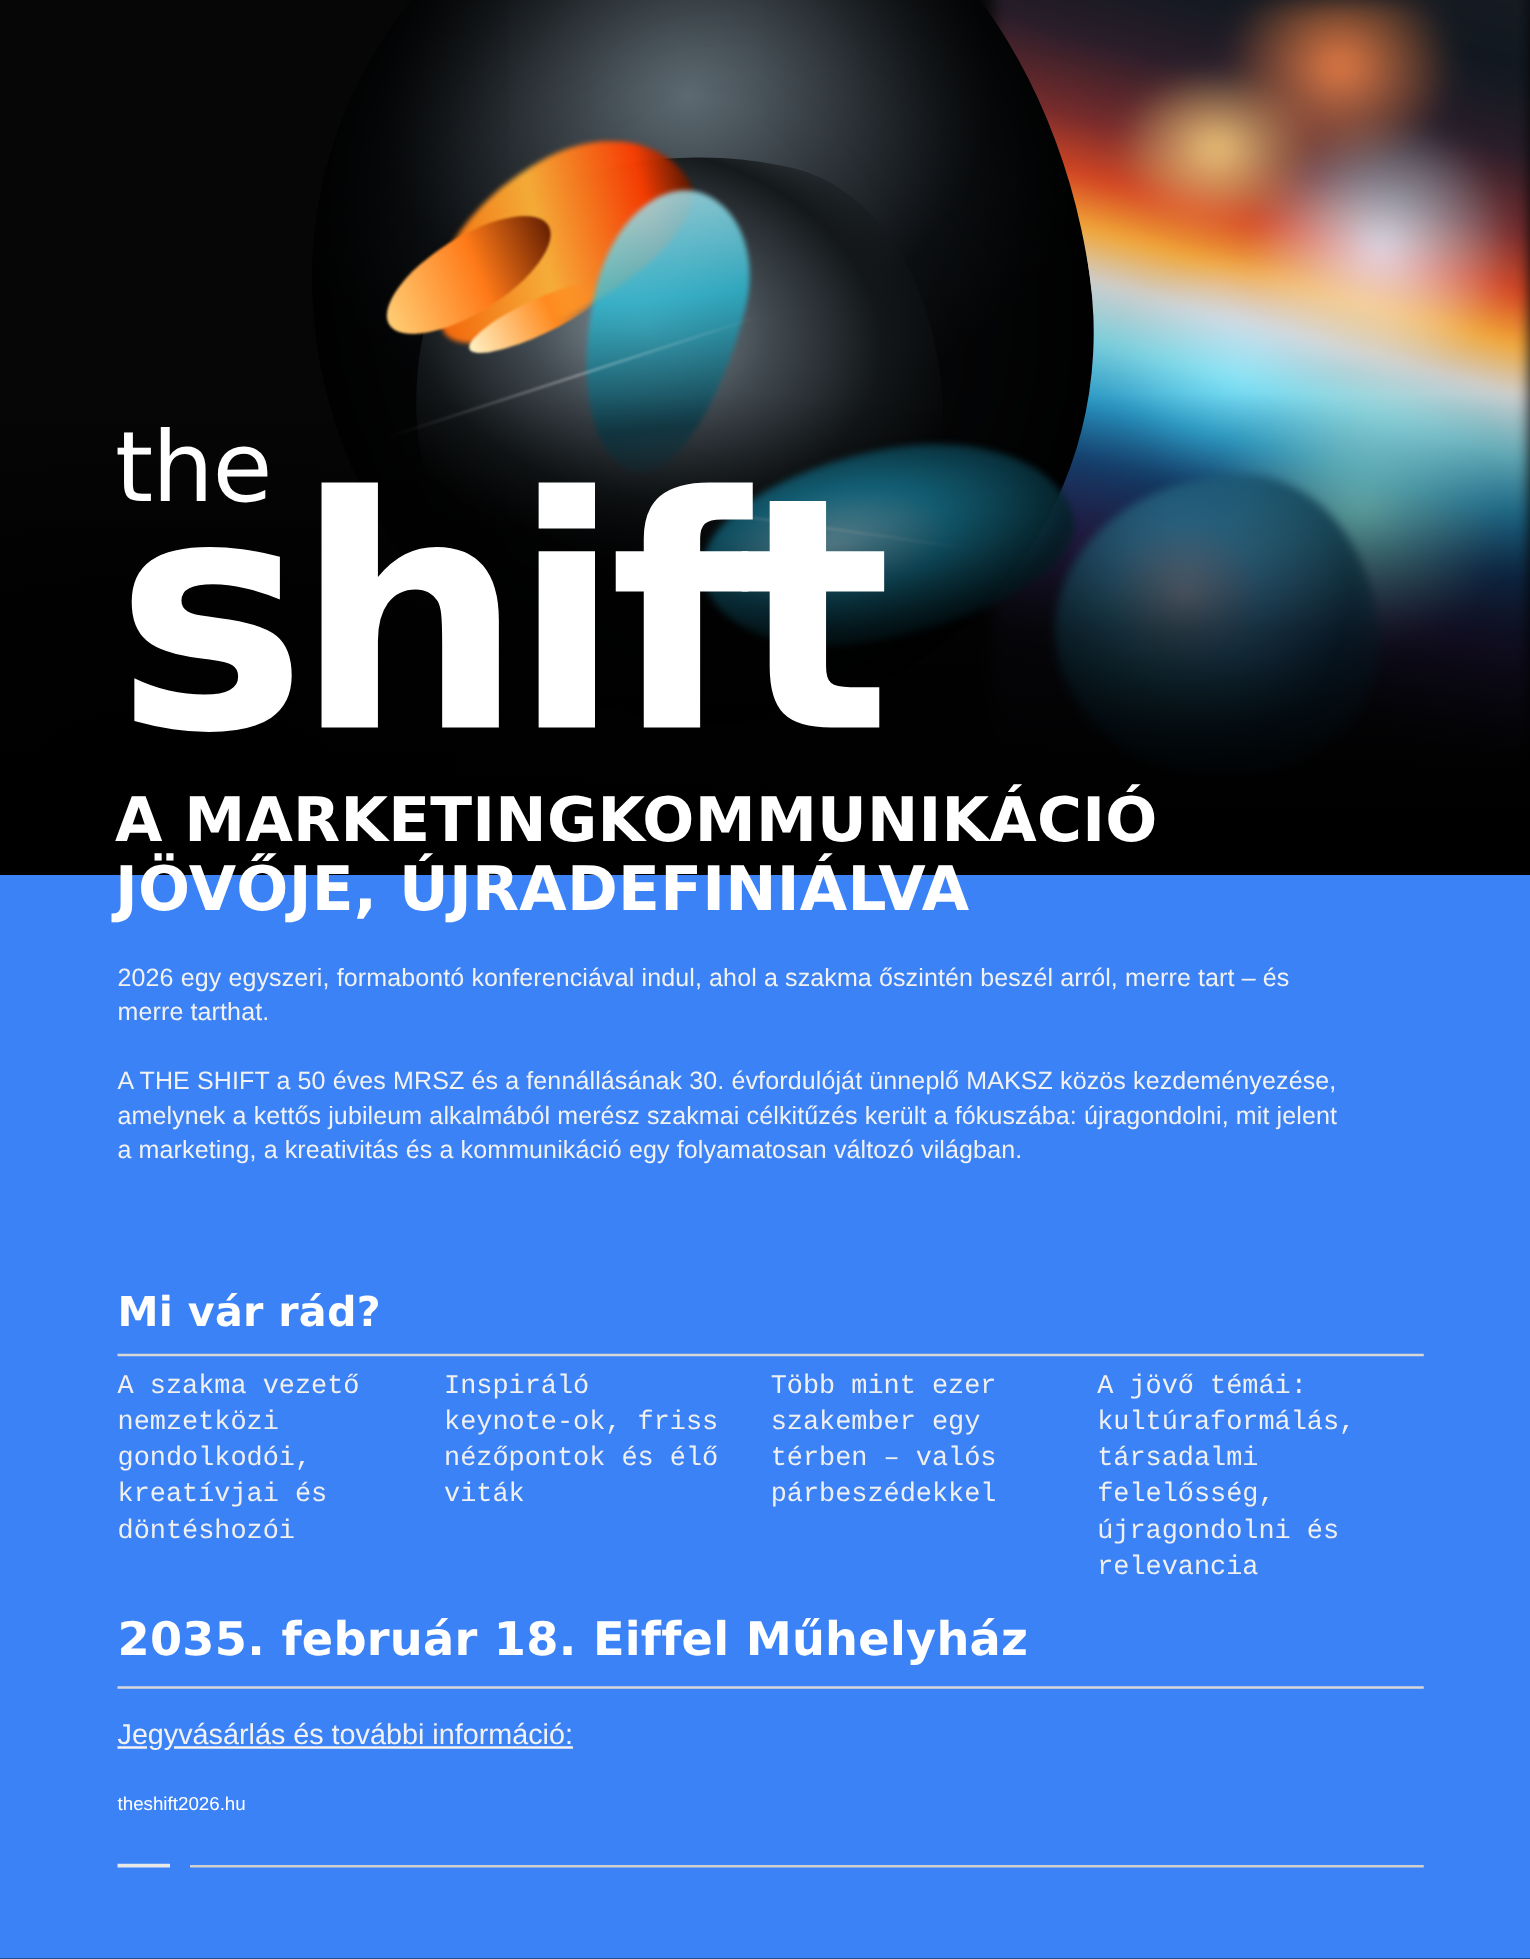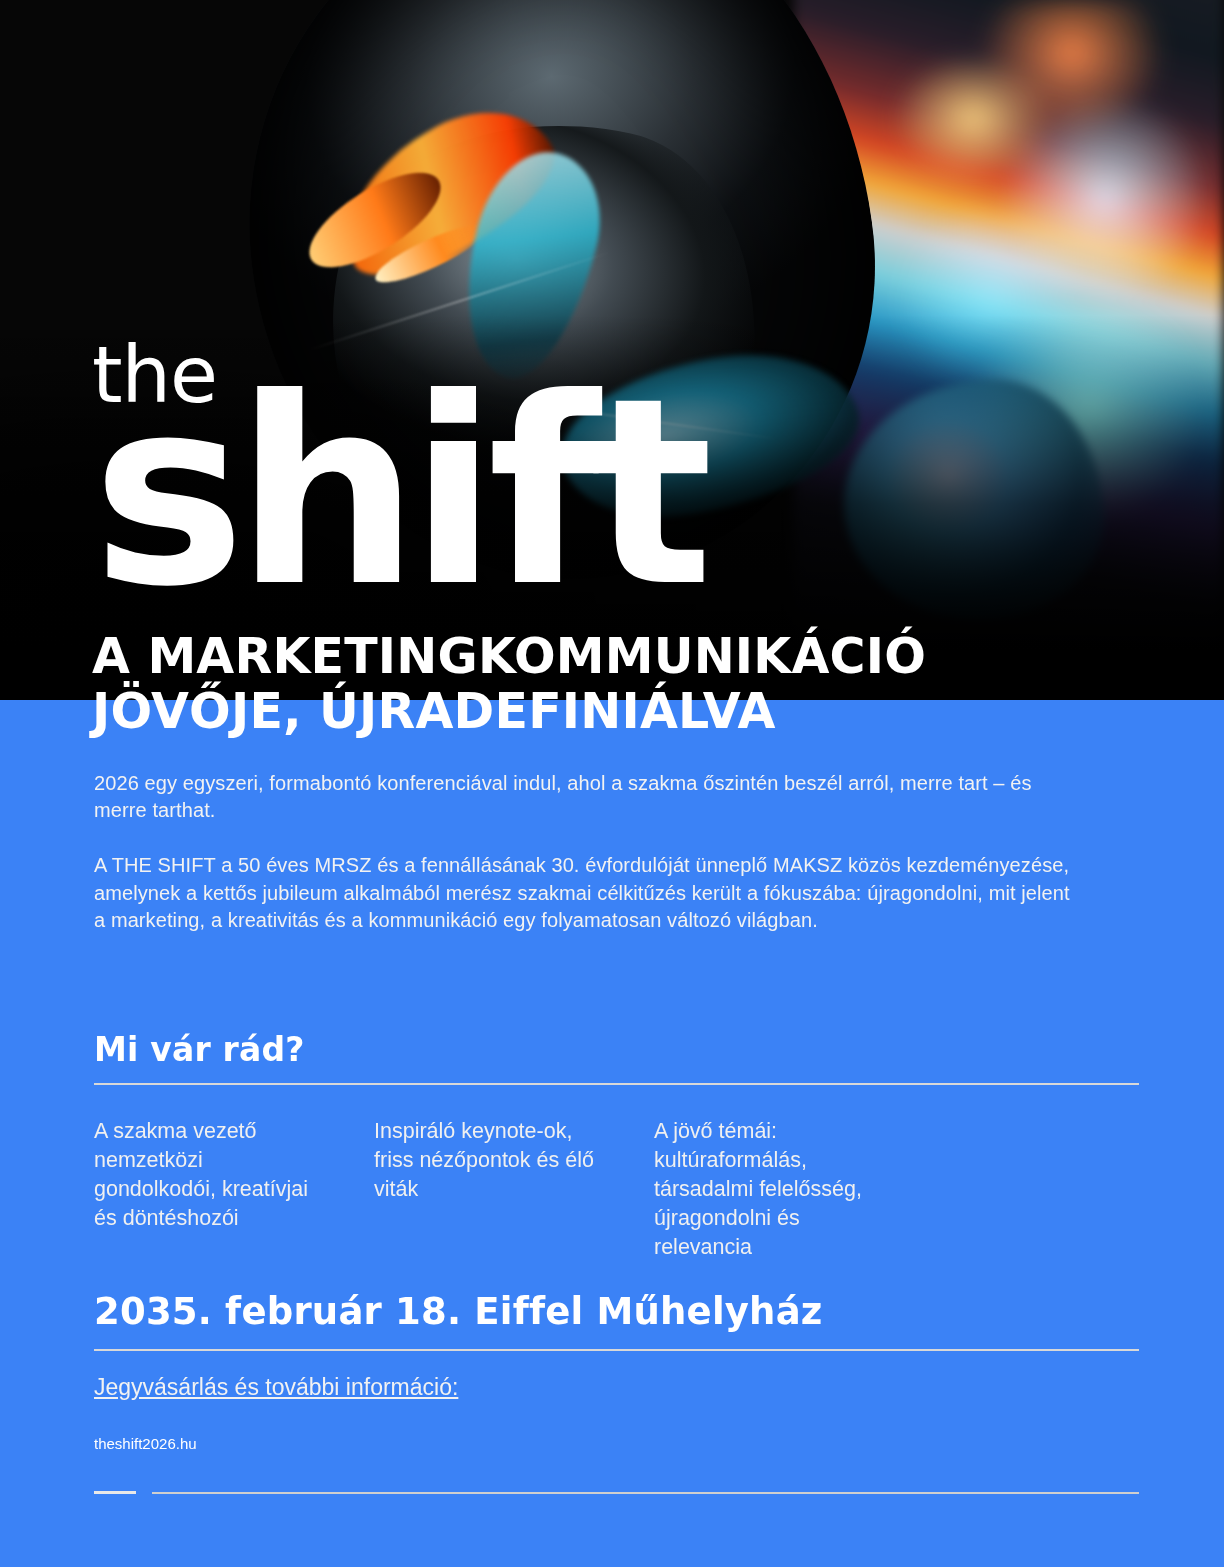--- a/index.html
+++ b/index.html
@@ -257,22 +257,23 @@
   }
 
   .rule {
     height: 2px;
     background: #d8d8d8;
     width: 100%;
   }
 
   .cols {
     display: flex;
-    gap: 12px;
-    margin-top: 32px;
+    gap: 0;
+    margin-top: 10px;
+    font-family: Liberation Mono, monospace;
   }
 
   .cols .col {
     width: 268px;
     padding-right: 34px;
     font-size: 21.5px;
     line-height: 1.35;
     color: #f0f0f0;
   }
 
@@ -362,20 +363,21 @@
     <p>2026 egy egyszeri, formabontó konferenciával indul, ahol a szakma őszintén beszél arról, merre tart – és merre tarthat.</p>
     <p>A THE SHIFT a 50 éves MRSZ és a fennállásának 30. évfordulóját ünneplő MAKSZ közös kezdeményezése, amelynek a kettős jubileum alkalmából merész szakmai célkitűzés került a fókuszába: újragondolni, mit jelent a marketing, a kreativitás és a kommunikáció egy folyamatosan változó világban.</p>
   </div>
 
   <div class="mivar">
     <h2>Mi vár rád?</h2>
     <div class="rule"></div>
     <div class="cols">
       <div class="col">A szakma vezető nemzetközi gondolkodói, kreatívjai és döntéshozói</div>
       <div class="col">Inspiráló keynote-ok, friss nézőpontok és élő viták</div>
+      <div class="col">Több mint ezer szakember egy térben – valós párbeszédekkel</div>
       <div class="col">A jövő témái: kultúraformálás, társadalmi felelősség, újragondolni és relevancia</div>
     </div>
   </div>
 
   <div class="date-block">
     <h3>2035. február 18. Eiffel Műhelyház</h3>
     <div class="rule"></div>
     <div class="info">Jegyvásárlás és további információ:</div>
     <a class="url" href="#">theshift2026.hu</a>
     <div class="foot-rule">

